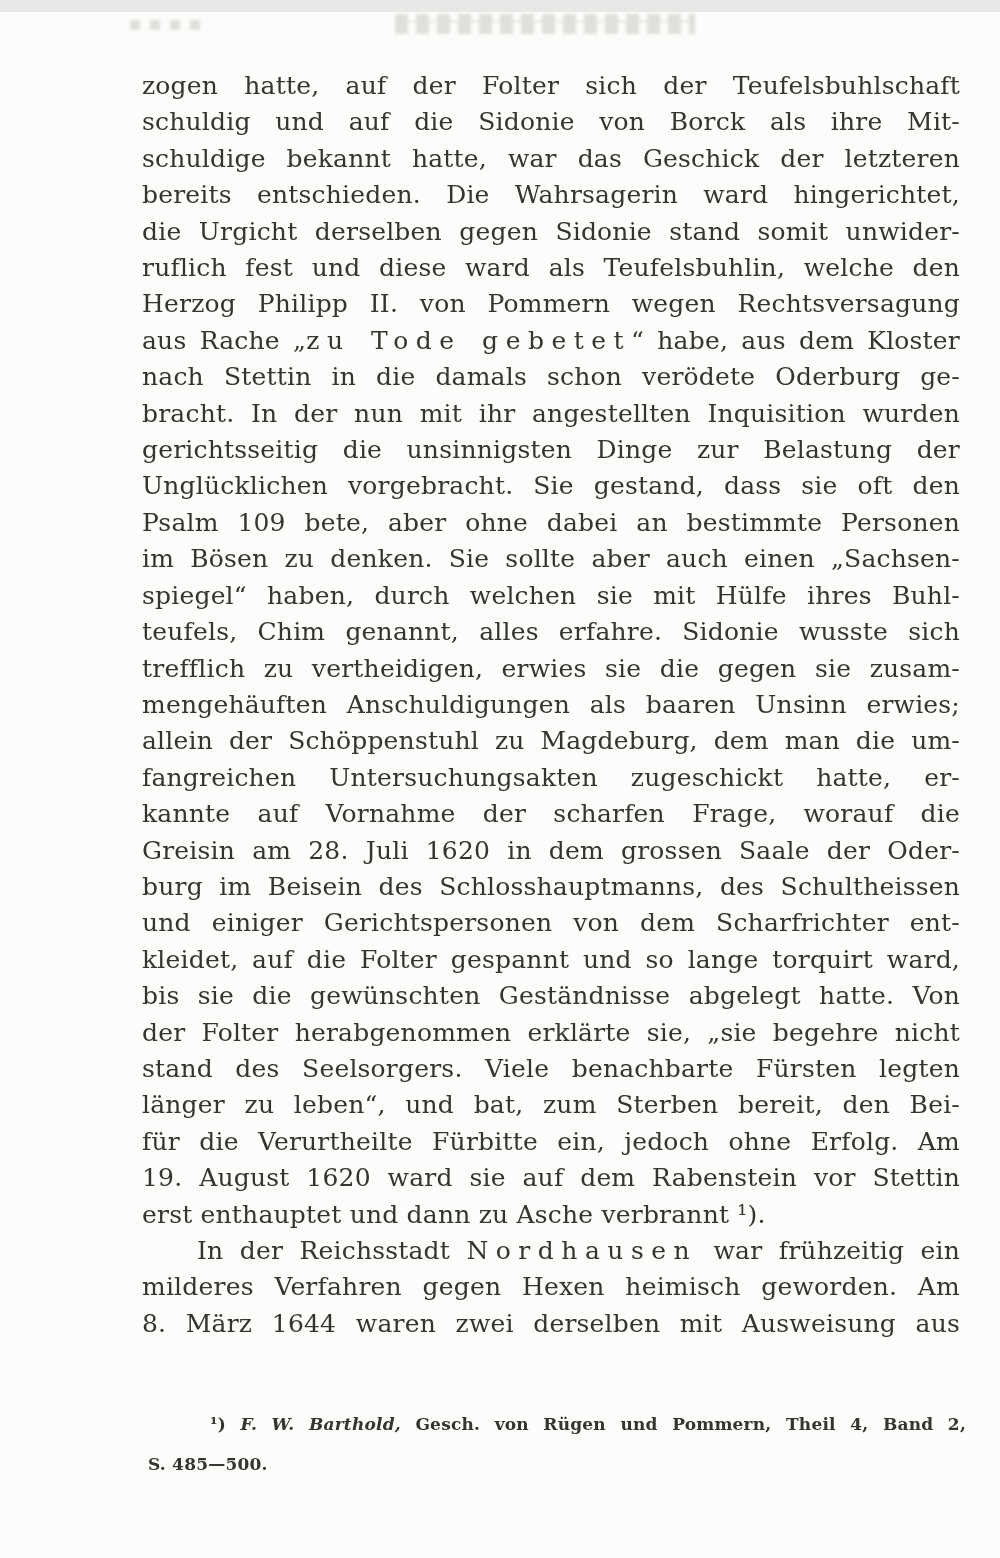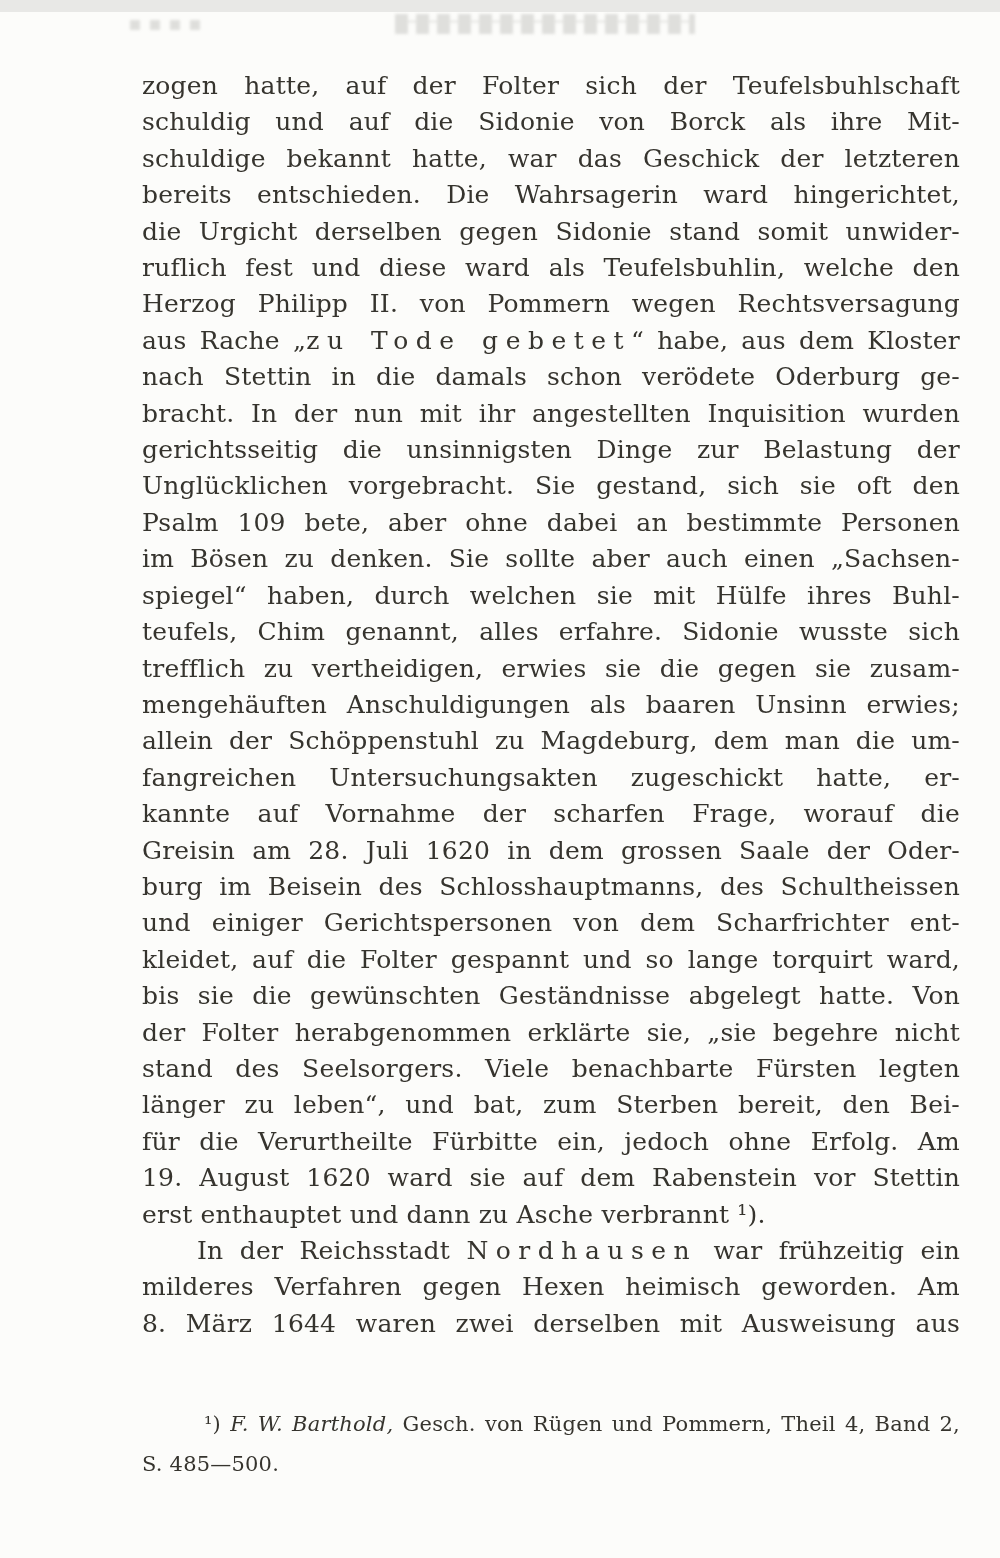--- a/index.html
+++ b/index.html
@@ -32,26 +32,27 @@
     position: absolute;
     left: 142px;
     top: 56px;
     width: 818px;
     font-size: 25px;
     line-height: 36.4px;
     letter-spacing: 0.2px;
   }
   .footnote {
     position: absolute;
-    left: 142px;
+    left: 148px;
     top: 1392px;
     width: 818px;
-    font-size: 21px;
+    font-size: 17px;
     line-height: 40px;
     letter-spacing: 0.2px;
+    font-weight: bold;
   }
   .line {
     text-align: justify;
     text-align-last: justify;
     white-space: normal;
   }
   .line.no-just { text-align-last: left; }
   .text-block .line.indent { text-indent: 55px; }
   .footnote .line.indent { text-indent: 62px; }
   .spaced { letter-spacing: 0.30em; }
@@ -69,21 +70,21 @@
       <div class="line"><span>schuldig und auf die Sidonie von Borck als ihre Mit-</span></div>
       <div class="line"><span>schuldige bekannt hatte, war das Geschick der letzteren</span></div>
       <div class="line"><span>bereits entschieden.  Die Wahrsagerin ward hingerichtet,</span></div>
       <div class="line"><span>die Urgicht derselben gegen Sidonie stand somit unwider-</span></div>
       <div class="line"><span>ruflich fest und diese ward als Teufelsbuhlin, welche den</span></div>
       <div class="line"><span>Herzog Philipp II. von Pommern wegen Rechtsversagung</span></div>
       <div class="line"><span>aus Rache „</span><span class="spaced">zu Tode gebetet</span><span>“ habe, aus dem Kloster</span></div>
       <div class="line"><span>nach Stettin in die damals schon verödete Oderburg ge-</span></div>
       <div class="line"><span>bracht.  In der nun mit ihr angestellten Inquisition wurden</span></div>
       <div class="line"><span>gerichtsseitig die unsinnigsten Dinge zur Belastung der</span></div>
-      <div class="line"><span>Unglücklichen vorgebracht.  Sie gestand, sich sie oft den</span></div>
+      <div class="line"><span>Unglücklichen vorgebracht.  Sie gestand, dass sie oft den</span></div>
       <div class="line"><span>Psalm 109 bete, aber ohne dabei an bestimmte Personen</span></div>
       <div class="line"><span>im Bösen zu denken.  Sie sollte aber auch einen „Sachsen-</span></div>
       <div class="line"><span>spiegel“ haben, durch welchen sie mit Hülfe ihres Buhl-</span></div>
       <div class="line"><span>teufels, Chim genannt, alles erfahre.  Sidonie wusste sich</span></div>
       <div class="line"><span>trefflich zu vertheidigen, erwies sie die gegen sie zusam-</span></div>
       <div class="line"><span>mengehäuften Anschuldigungen als baaren Unsinn erwies;</span></div>
       <div class="line"><span>allein der Schöppenstuhl zu Magdeburg, dem man die um-</span></div>
       <div class="line"><span>fangreichen Untersuchungsakten zugeschickt hatte, er-</span></div>
       <div class="line"><span>kannte auf Vornahme der scharfen Frage, worauf die</span></div>
       <div class="line"><span>Greisin am 28. Juli 1620 in dem grossen Saale der Oder-</span></div>

